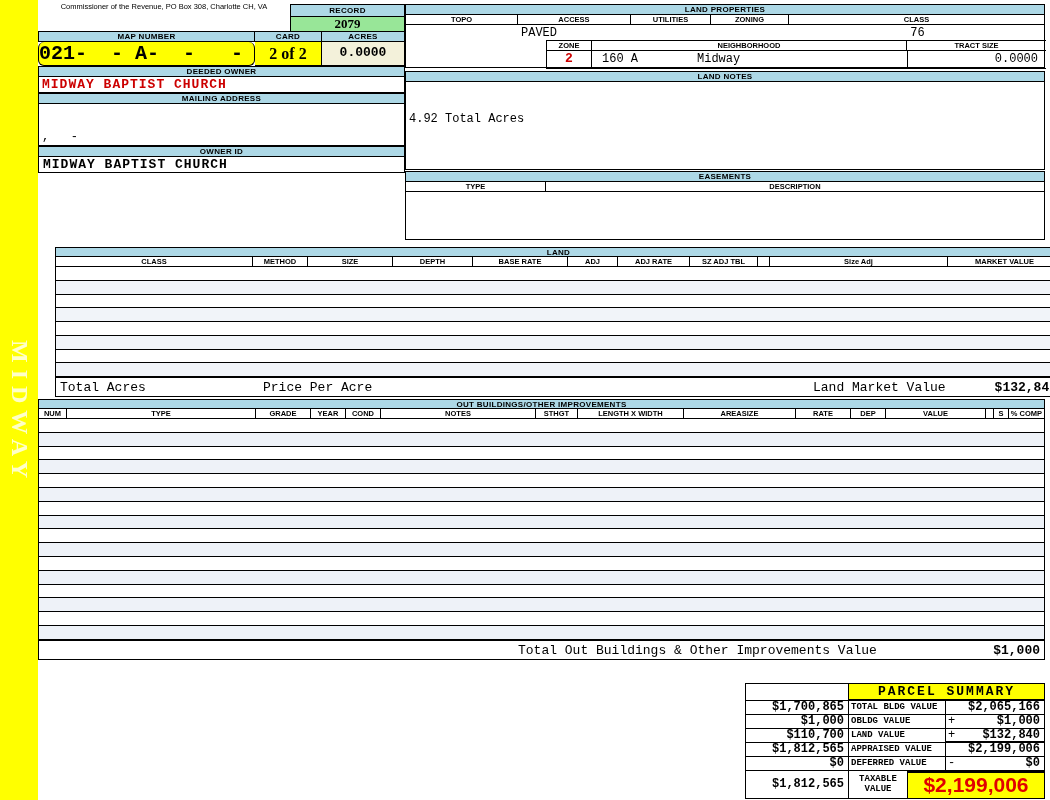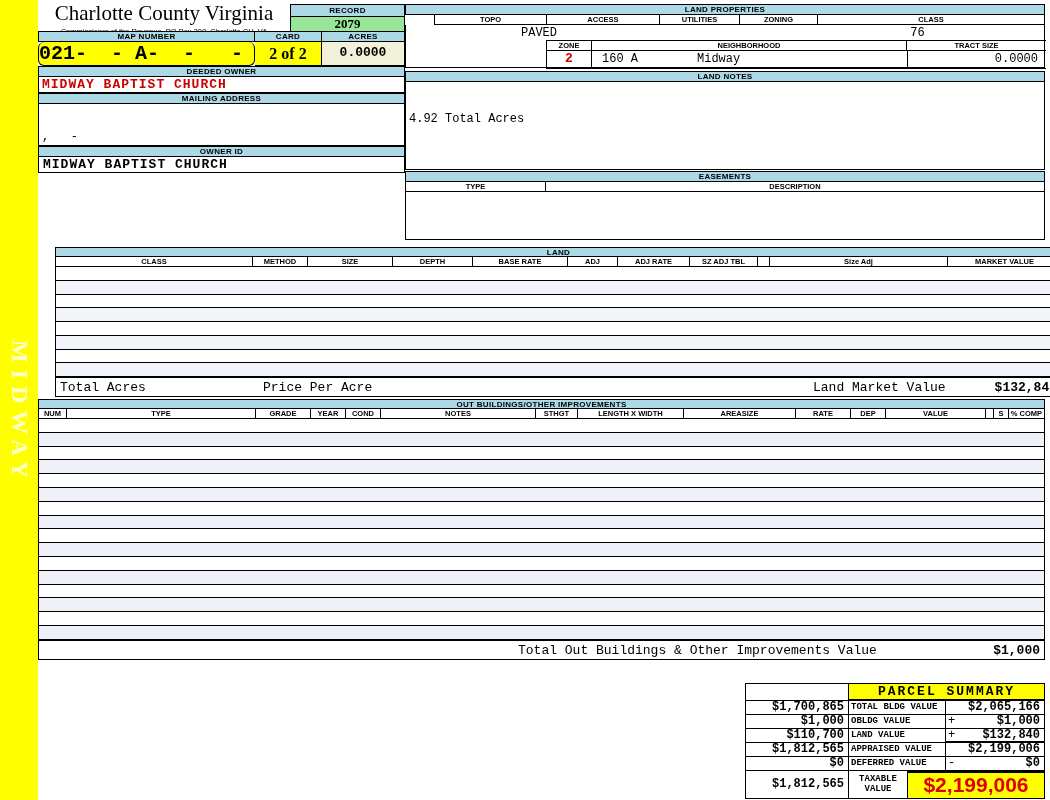--- a/index.html
+++ b/index.html
@@ -55,21 +55,21 @@
   .op-bar { height:11px; line-height:10px; }
   .op-owner { height:16px; border:1px solid #000; border-top:none; background:#fff;
               color:#cc0000; font-weight:bold; font-size:13px; line-height:15px; padding-left:3px; letter-spacing:1px; }
   .op-addr { height:42px; border:1px solid #000; border-top:none; background:#fff; position:relative; }
   .op-addr .addr-line { position:absolute; left:3px; bottom:1px; font-size:12px; white-space:pre; }
   .op-ownerid { height:16px; border:1px solid #000; border-top:none; background:#fff;
                 font-weight:bold; font-size:13px; line-height:15px; padding-left:4px; letter-spacing:1px; }
 
   
   .lp-panel { position:absolute; left:405px; top:4px; width:640px; }
-  .lp-cols { display:flex; height:10px; border-left:1px solid #000; border-right:1px solid #000;margin-left:29px; }
+  .lp-cols { display:flex; height:10px; border-left:1px solid #000; border-right:1px solid #000; }
   .lp-cols > div { border-right:1px solid #000; border-bottom:1px solid #000; font-size:7.5px; font-weight:bold;
                    text-align:center; line-height:9px; }
   .lp-cols > div:last-child { border-right:none; }
   .lpc0{width:112px}.lpc1{width:113px}.lpc2{width:80px}.lpc3{width:78px}.lpc4{flex:1}
   .lp-row1 { position:relative; height:15px; border-left:1px solid #000; border-right:1px solid #000; background:#fff; }
   .lp-paved { position:absolute; left:115px; top:1px; font-size:12px; }
   .lp-class { position:absolute; left:383px; top:1px; width:257px; text-align:center; font-size:12px; }
   .lp-zonewrap { position:relative; height:28px; border-left:1px solid #000; border-right:1px solid #000;
                  border-bottom:1px solid #000; background:#fff; }
   .zone-box { position:absolute; left:140px; top:0; width:500px; border:1px solid #000; border-right:none; }
@@ -154,21 +154,20 @@
     font-family:"Liberation Sans",sans-serif; }
 </style>
 </head>
 <body>
 
 <div class="side-strip">
   <div class="vlabel">MIDWAY</div>
 </div>
 
 <div class="title-block">
-  <div class="t1 serif">Charlotte County Virginia</div>
   <div class="t2">Commissioner of the Revenue, PO Box 308, Charlotte CH, VA</div>
 </div>
 
 <div class="record-box">
   <div class="bar">RECORD</div>
   <div class="val">2079</div>
 </div>
 
 <div class="owner-panel">
   <div class="op-head">

